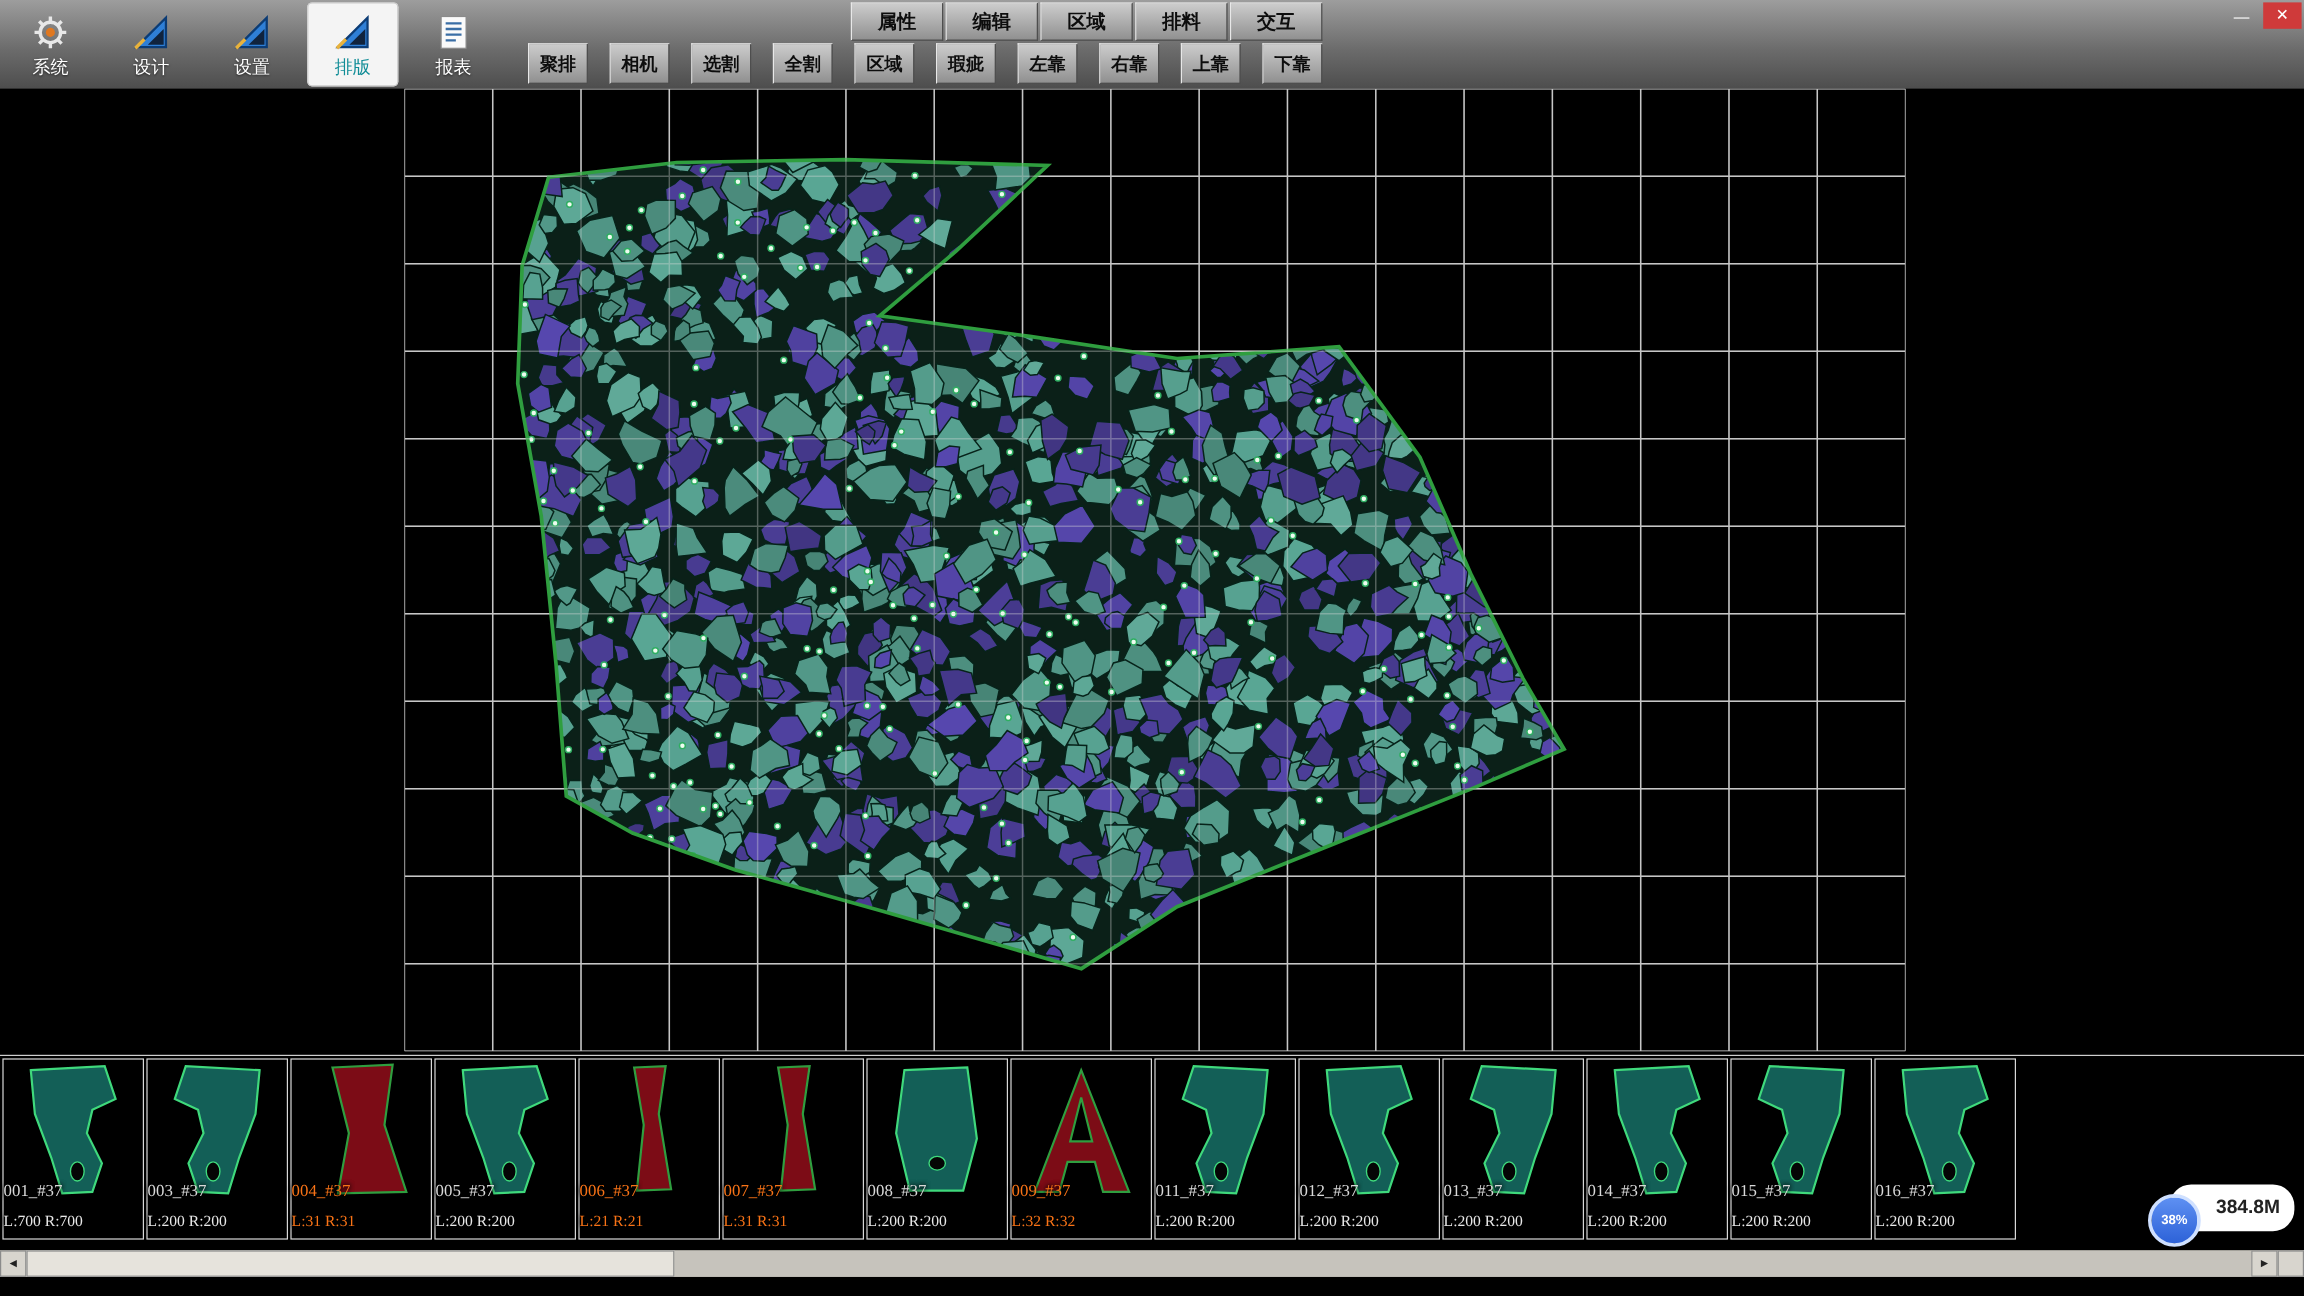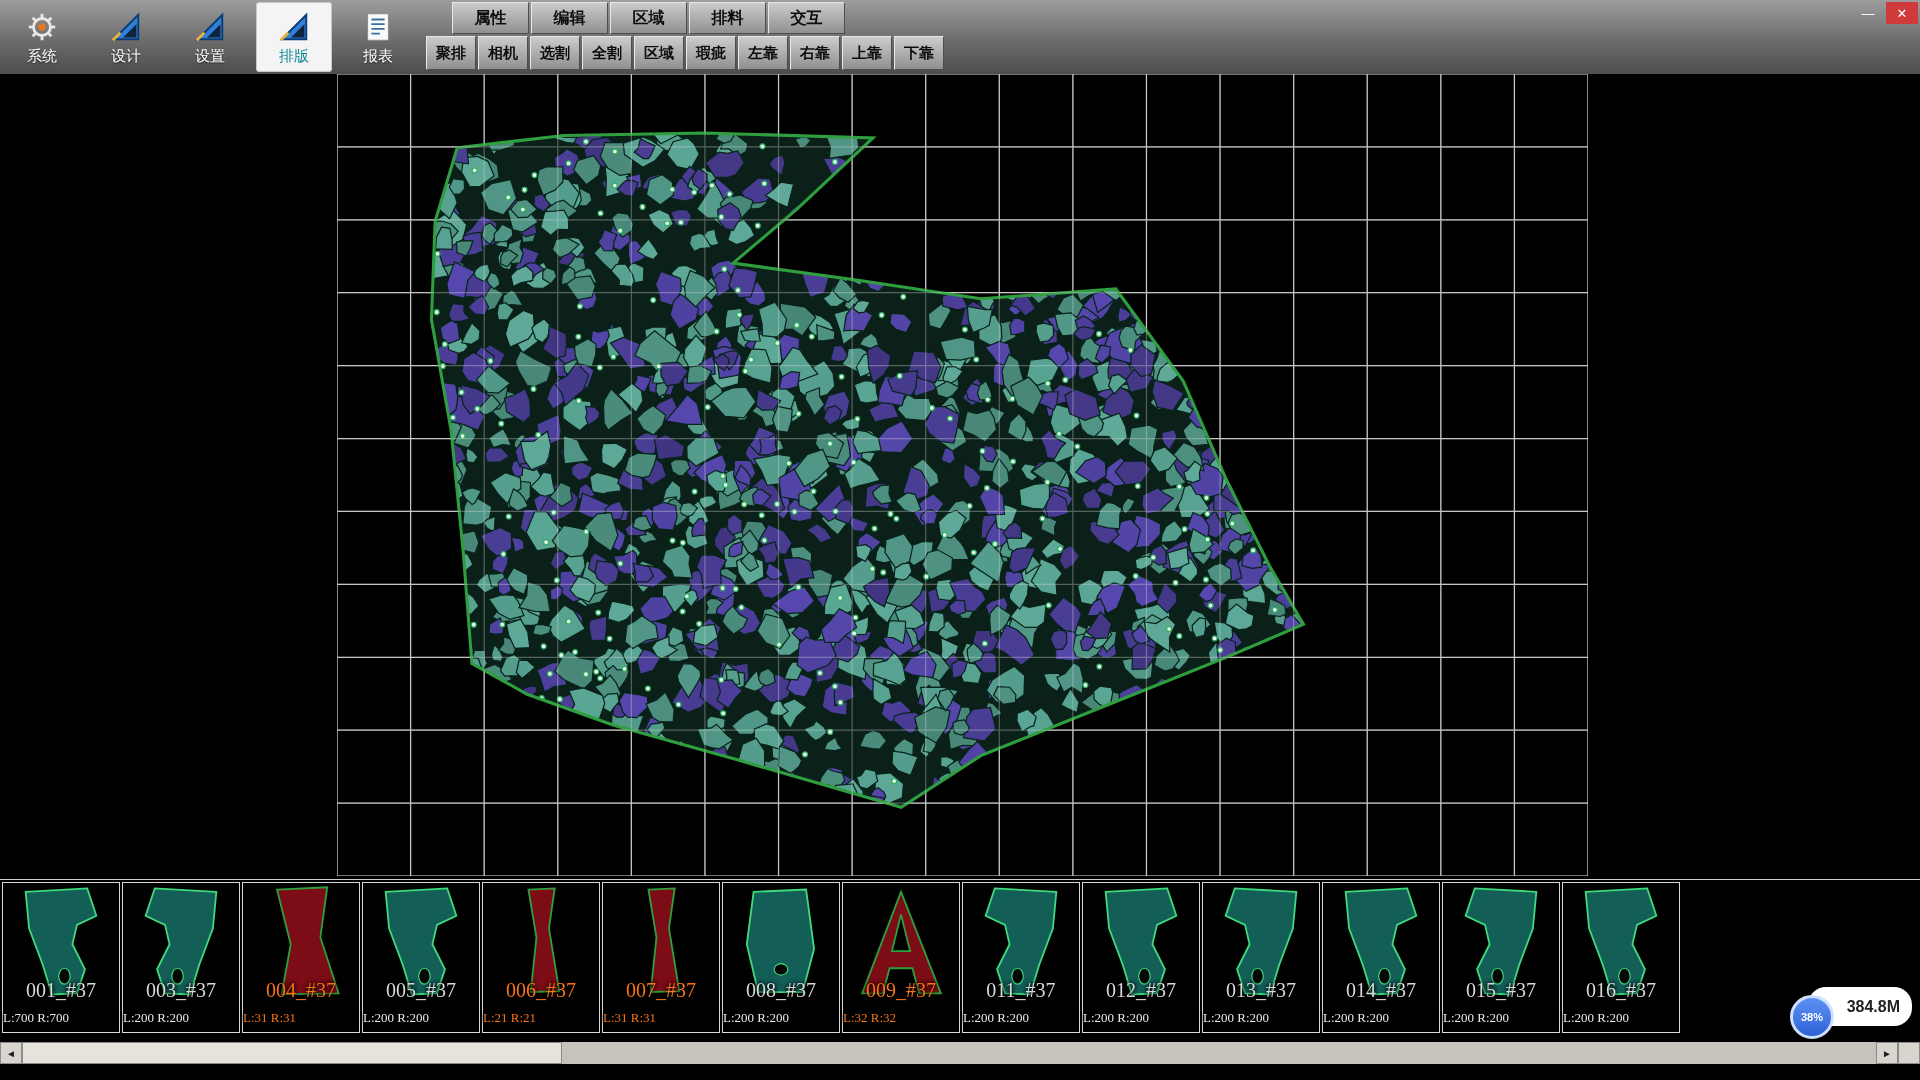--- a/index.html
+++ b/index.html
@@ -12,22 +12,22 @@
             display:flex; }
   .apps { display:flex; align-items:center; gap:8px; padding:2px 10px 2px 4px; }
   .app-btn { width:76px; height:70px; display:flex; flex-direction:column; align-items:center;
              justify-content:center; cursor:pointer; border-radius:4px; }
   .app-btn.selected { background:#f4f4f4; box-shadow:inset 0 0 0 1px #c9c9c9; }
   .app-label { font-size:15px; color:#fff; margin-top:1px; text-shadow:0 1px 2px rgba(0,0,0,.65); }
   .app-btn.selected .app-label { color:#0f8c96; text-shadow:none; }
   .app-icon { height:38px; display:flex; align-items:center; justify-content:center; }
 
   .menus { display:flex; flex-direction:column; padding-top:2px; }
-  .tabs  { display:flex; gap:2px; height:32px; margin-left:26px; }
-  .tools { display:flex; gap:2px; height:34px; margin-top:2px; }
+  .tabs  { display:flex; gap:2px; height:32px; margin-left:26px;justify-content:flex-end; }
+  .tools { display:flex; gap:18px; height:34px; margin-top:2px; margin-left:14px; }
   .bevel { background:linear-gradient(180deg,#cccccc,#909090);
            border:1px solid #4e4e4e; border-top-color:#e8e8e8; border-left-color:#e8e8e8;
            color:#0d0d0d; display:flex; align-items:center; justify-content:center;
            font-weight:bold; cursor:pointer; }
   .tab-btn  { width:77px; font-size:16px; }
   .tool-btn { width:50px; font-size:15px; }
 
   .wincontrols { position:absolute; top:2px; right:2px; display:flex; gap:2px; }
   .win-btn { width:32px; height:22px; display:flex; align-items:center; justify-content:center;
              color:#fff; font-size:13px; cursor:pointer; }
@@ -37,22 +37,22 @@
   .main { position:absolute; top:74px; left:0; width:1920px; height:805px; background:#000; }
   #canvas-svg { position:absolute; left:337px; top:0; width:1251px; height:802px; display:block; }
 
   
   .thumbstrip { position:absolute; top:879px; left:0; width:1920px; height:157px;
                 background:#000; border-top:1px solid #cfcfcf; display:flex; gap:2px;
                 padding:2px 0 0 2px; overflow:hidden; }
   .thumb { flex:0 0 auto; width:118px; height:151px; border:1px solid #d9d9d9;
            background:#000; position:relative; cursor:pointer; }
   .thumb svg { display:block; margin:2px auto 0; }
-  .thumb-name { position:absolute; left:0; right:0; bottom:30px; text-align:center;
-                font-size:20px; color:#d9d9d9; font-family:"Liberation Serif","DejaVu Serif",serif;
+  .thumb-name { position:absolute; left:0; right:0; bottom:30px; 
+                font-size:14px; color:#d9d9d9; font-family:"Liberation Serif","DejaVu Serif",serif;
                 text-shadow:0 0 4px #000, 0 0 4px #000; }
   .thumb-counts { position:absolute; left:0; right:0; bottom:6px; text-align:left;
                   font-size:13px; color:#e8e8e8; font-family:"Liberation Serif","DejaVu Serif",serif;
                   text-shadow:0 0 4px #000, 0 0 4px #000; }
   .thumb.red .thumb-name, .thumb.red .thumb-counts { color:#f97316; }
 
   
   .mem-badge { position:absolute; right:8px; top:983px; width:122px; height:44px; z-index:5; }
   .mem-pill { position:absolute; left:18px; top:4px; height:39px; right:0; background:#fff;
               border-radius:18px; display:flex; align-items:center; justify-content:flex-end;

